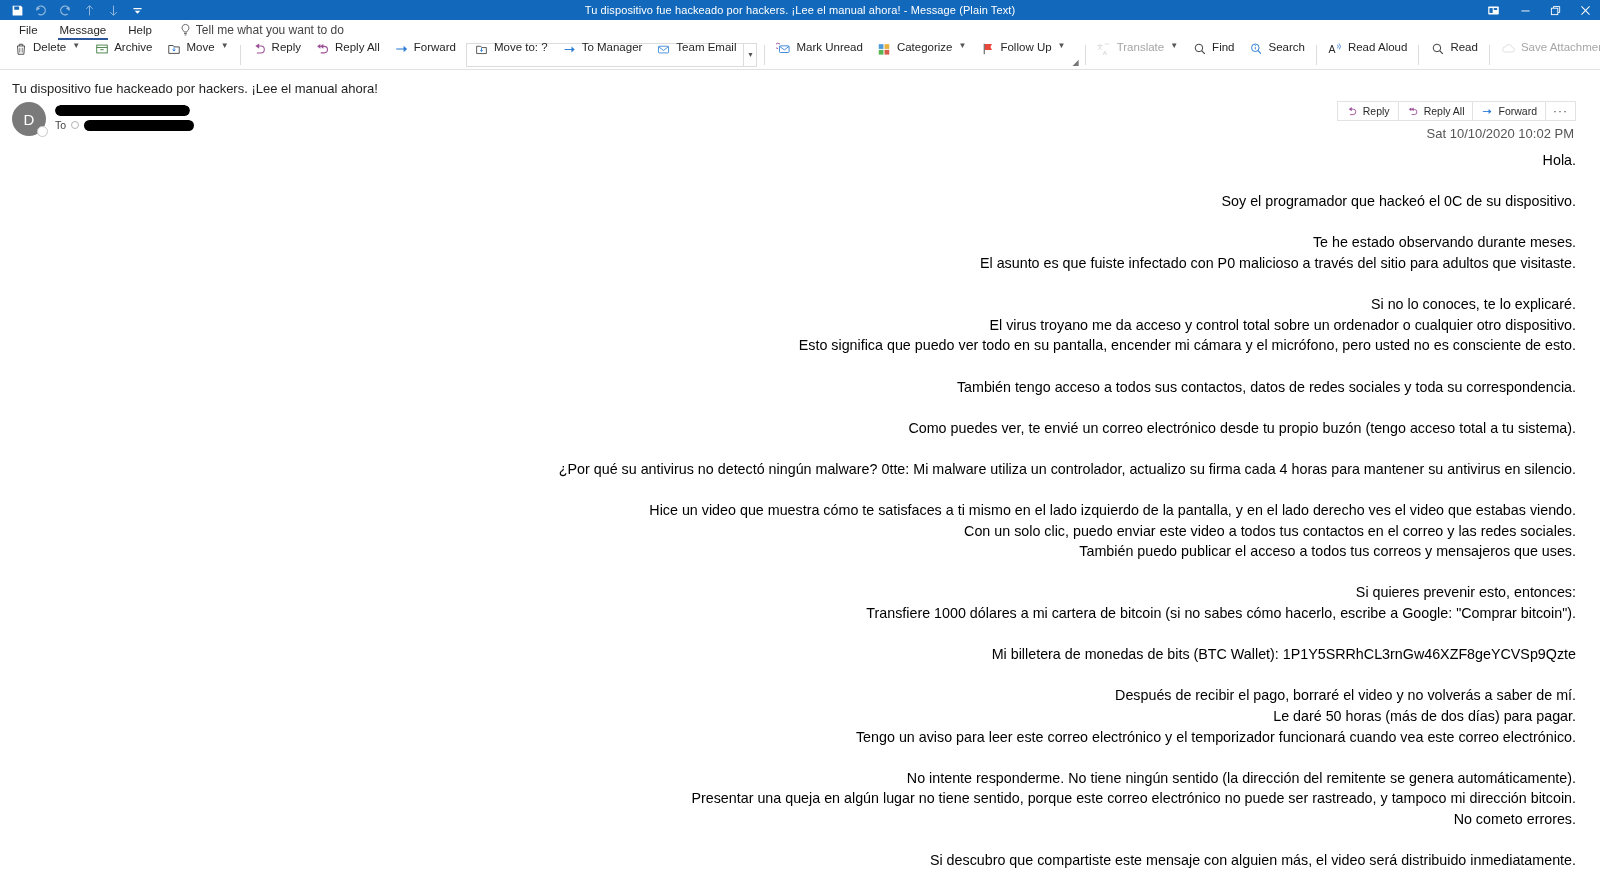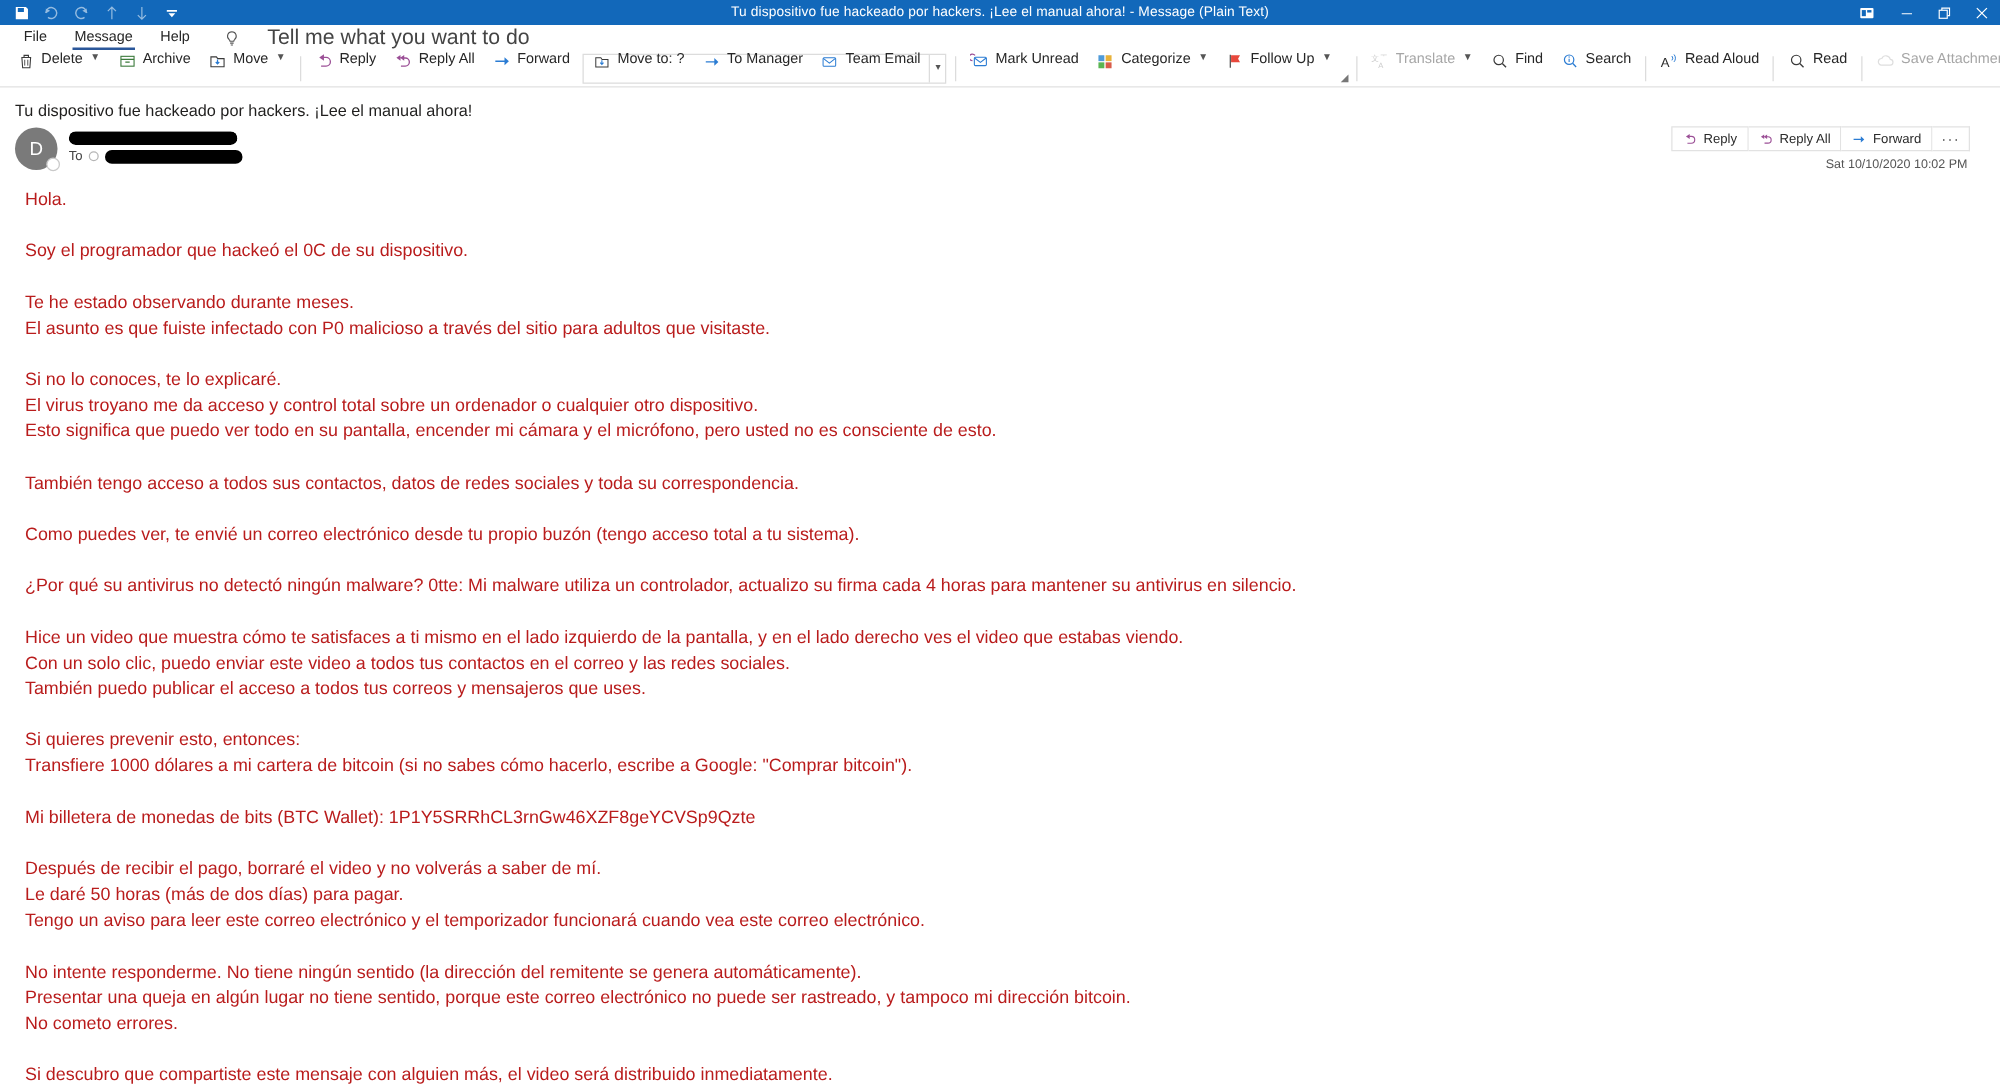--- a/index.html
+++ b/index.html
@@ -57,22 +57,22 @@
     font-size: 11.5px; color: #262626;
     padding: 0 11px; height: 20px; line-height: 20px;
     position: relative; white-space: nowrap;
   }
   .menu-item.active { font-weight: normal; }
   .menu-item.active::after {
     content: ""; position: absolute; left: 9px; right: 9px; bottom: 0;
     height: 2px; background: #2b579a;
   }
   .tellme {
-    display: flex; align-items: center; gap: 22px;
-    margin-left: 16px; font-size: 17px; color: #444;
+    display: flex; align-items: center; gap: 4px;
+    margin-left: 16px; font-size: 12px; color: #444;
   }
   .tellme .bulb { width: 13px; height: 14px; display: block; }
 
   
   .ribbon {
     height: 30px; background: #ffffff;
     border-bottom: 1px solid #e1e1e1;
     display: flex; align-items: center;
     padding-left: 6px;
     font-size: 11.5px; color: #262626;
@@ -149,31 +149,32 @@
   .reply-btn {
     display: flex; align-items: center; gap: 5px;
     border: 1px solid #e2e2e2; border-left: none;
     height: 20px; padding: 0 8px;
     font-size: 10.5px; color: #2a2a2a; background: #ffffff;
   }
   .reply-btn:first-child { border-left: 1px solid #e2e2e2; }
   .reply-btn .ic { width: 12px; height: 12px; display: flex; align-items: center; justify-content: center; }
   .reply-btn.more { letter-spacing: 1px; font-size: 12px; padding: 0 7px; color: #444; }
   .msg-date {
-    font-size: 10px; color: #555; margin-top: 5px; padding-right: 2px;
+    font-size: 13px; color: #555; margin-top: 5px; padding-right: 2px;
   }
 
   
   .body-text {
     padding: 8px 12px 0 8px;
     font-size: 14.3px;
     line-height: 20.6px;
-    color: #b91c1c;
+    color: #000000;
     white-space: pre-wrap;
     font-family: "Liberation Sans", sans-serif;
+    text-align: right;
   }
 </style>
 </head>
 <body>
 
 <div class="titlebar">
   <div class="qat">
     <div class="qat-btn">
       <svg width="13" height="13" viewBox="0 0 16 16">
           <path fill="#fff" d="M2 2h10l2 2v10H2V2zm2 1v4h6V3H4zm1 7h6v4H5v-4z"></path>

